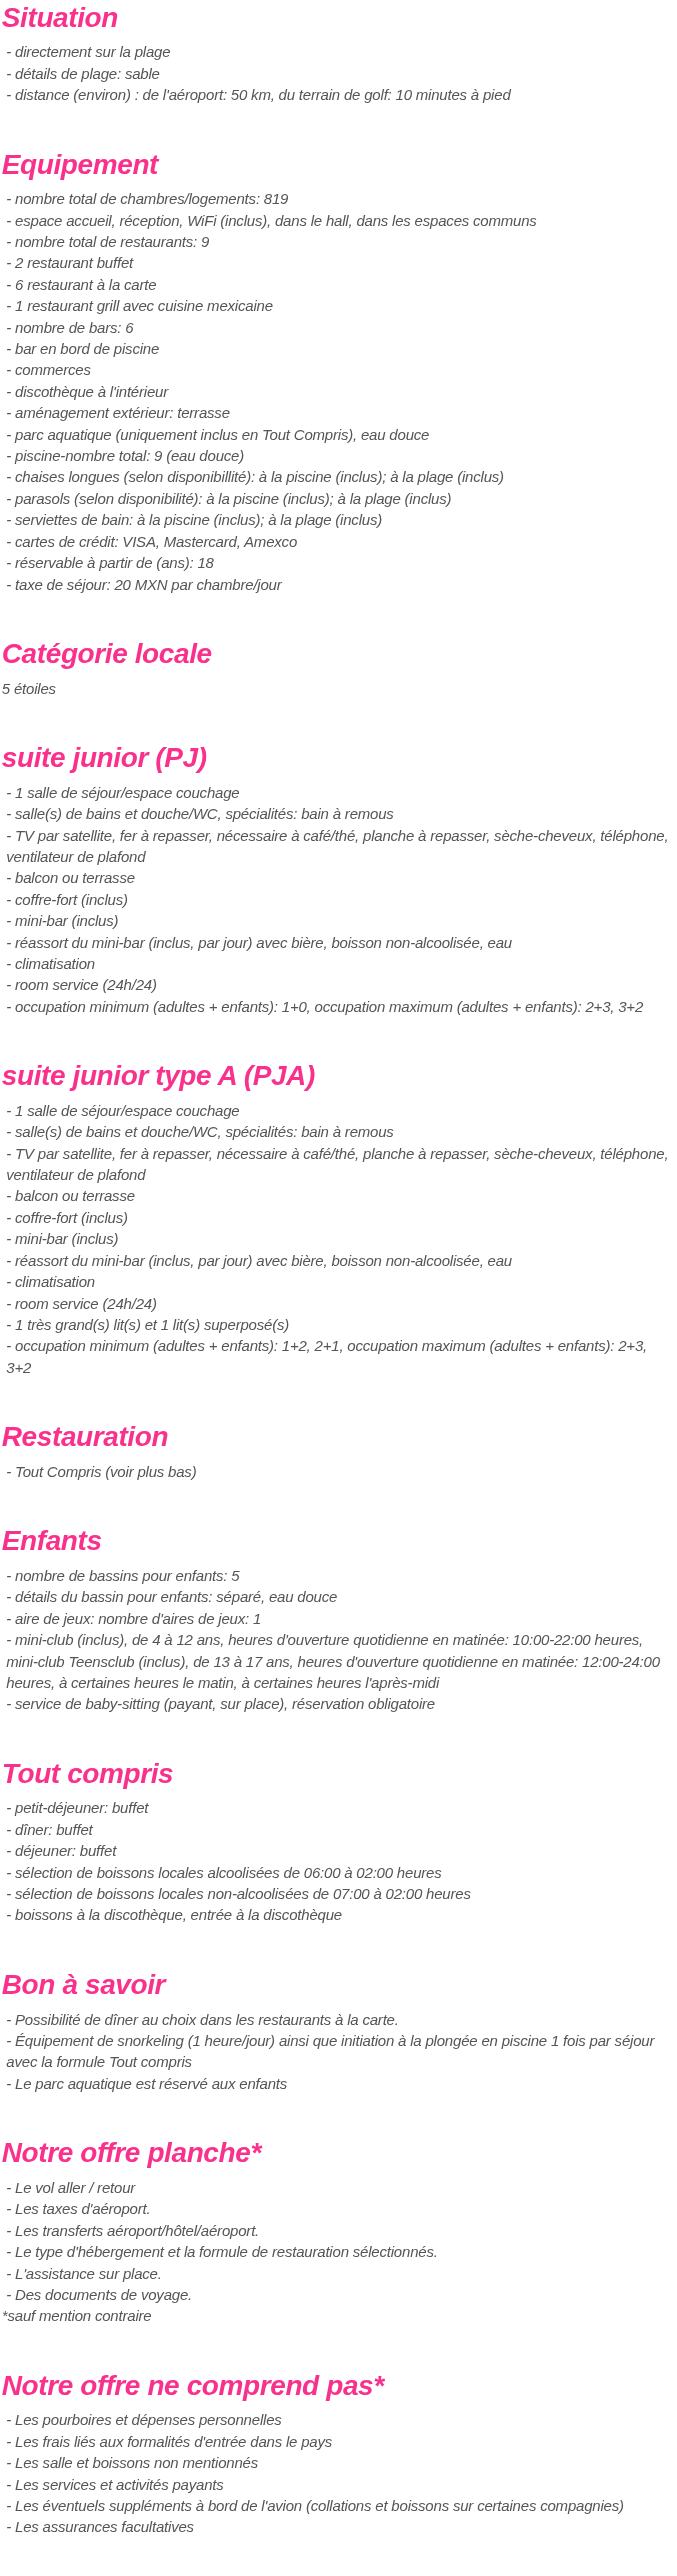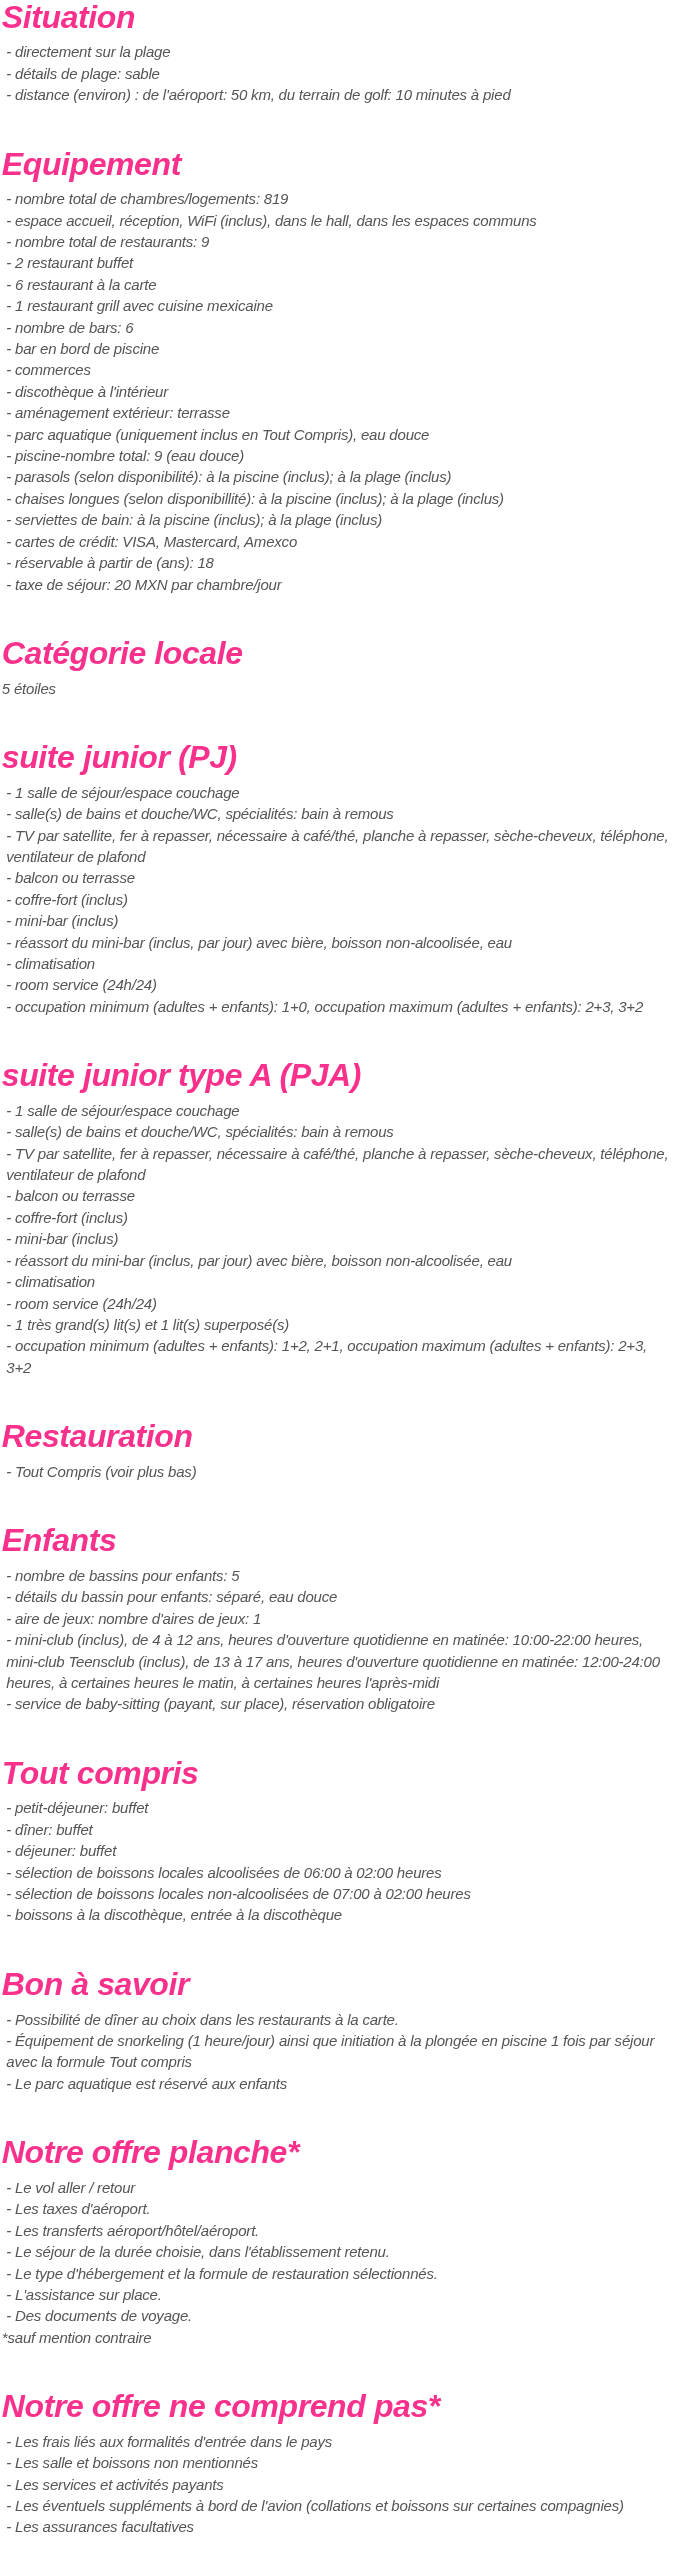--- a/index.html
+++ b/index.html
@@ -17,21 +17,21 @@
     font-family: "Liberation Sans", "DejaVu Sans", sans-serif;
     font-style: italic;
     color: var(--text);
     padding: 3.6px 5.4px 9px 1.8px;
   }
   .doc {
     width: 100%;
   }
   h2.section-title {
     color: var(--accent);
-    font-size: 32px;
+    font-size: 28px;
     line-height: 27px;
     font-weight: 700;
     font-style: italic;
     letter-spacing: -0.4px;
     margin: 45px 0 10.7px 0;
   }
   h2.section-title:first-child {
     margin-top: 0;
   }
   p.item {
@@ -62,22 +62,22 @@
     <p class="item bullet">- 2 restaurant buffet</p>
     <p class="item bullet">- 6 restaurant à la carte</p>
     <p class="item bullet">- 1 restaurant grill avec cuisine mexicaine</p>
     <p class="item bullet">- nombre de bars: 6</p>
     <p class="item bullet">- bar en bord de piscine</p>
     <p class="item bullet">- commerces</p>
     <p class="item bullet">- discothèque à l'intérieur</p>
     <p class="item bullet">- aménagement extérieur: terrasse</p>
     <p class="item bullet">- parc aquatique (uniquement inclus en Tout Compris), eau douce</p>
     <p class="item bullet">- piscine-nombre total: 9 (eau douce)</p>
+    <p class="item bullet">- chaises longues (selon disponibillité): à la piscine (inclus); à la plage (inclus)</p>
     <p class="item bullet">- parasols (selon disponibilité): à la piscine (inclus); à la plage (inclus)</p>
-    <p class="item bullet">- chaises longues (selon disponibillité): à la piscine (inclus); à la plage (inclus)</p>
     <p class="item bullet">- serviettes de bain: à la piscine (inclus); à la plage (inclus)</p>
     <p class="item bullet">- cartes de crédit: VISA, Mastercard, Amexco</p>
     <p class="item bullet">- réservable à partir de (ans): 18</p>
     <p class="item bullet">- taxe de séjour: 20 MXN par chambre/jour</p>
     <h2 class="section-title">Catégorie locale</h2>
     <p class="item note">5 étoiles</p>
     <h2 class="section-title">suite junior (PJ)</h2>
     <p class="item bullet">- 1 salle de séjour/espace couchage</p>
     <p class="item bullet">- salle(s) de bains et douche/WC, spécialités: bain à remous</p>
     <p class="item bullet">- TV par satellite, fer à repasser, nécessaire à café/thé, planche à repasser, sèche-cheveux, téléphone, ventilateur de plafond</p>
@@ -116,25 +116,25 @@
     <p class="item bullet">- sélection de boissons locales non-alcoolisées de 07:00 à 02:00 heures</p>
     <p class="item bullet">- boissons à la discothèque, entrée à la discothèque</p>
     <h2 class="section-title">Bon à savoir</h2>
     <p class="item bullet">- Possibilité de dîner au choix dans les restaurants à la carte.</p>
     <p class="item bullet">- Équipement de snorkeling (1 heure/jour) ainsi que initiation à la plongée en piscine 1 fois par séjour avec la formule Tout compris</p>
     <p class="item bullet">- Le parc aquatique est réservé aux enfants</p>
     <h2 class="section-title">Notre offre planche*</h2>
     <p class="item bullet">- Le vol aller / retour</p>
     <p class="item bullet">- Les taxes d'aéroport.</p>
     <p class="item bullet">- Les transferts aéroport/hôtel/aéroport.</p>
-    <p class="item bullet">- Le séjour de la durée choisie, dans l'établissement retenu.</p>
     <p class="item bullet">- Le type d'hébergement et la formule de restauration sélectionnés.</p>
     <p class="item bullet">- L'assistance sur place.</p>
     <p class="item bullet">- Des documents de voyage.</p>
     <p class="item note">*sauf mention contraire</p>
     <h2 class="section-title">Notre offre ne comprend pas*</h2>
+    <p class="item bullet">- Les pourboires et dépenses personnelles</p>
     <p class="item bullet">- Les frais liés aux formalités d'entrée dans le pays</p>
     <p class="item bullet">- Les salle et boissons non mentionnés</p>
     <p class="item bullet">- Les services et activités payants</p>
     <p class="item bullet">- Les éventuels suppléments à bord de l'avion (collations et boissons sur certaines compagnies)</p>
     <p class="item bullet">- Les assurances facultatives</p>
   </div>
 
 
 </body></html>

